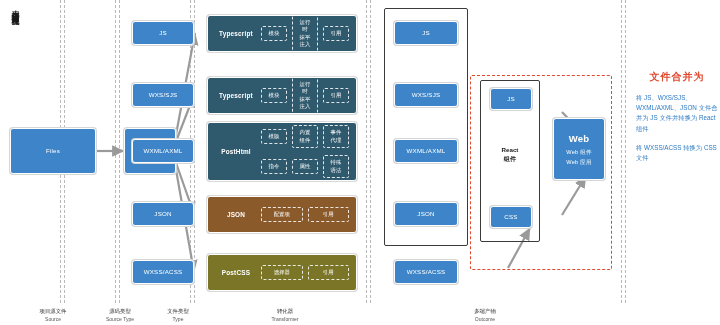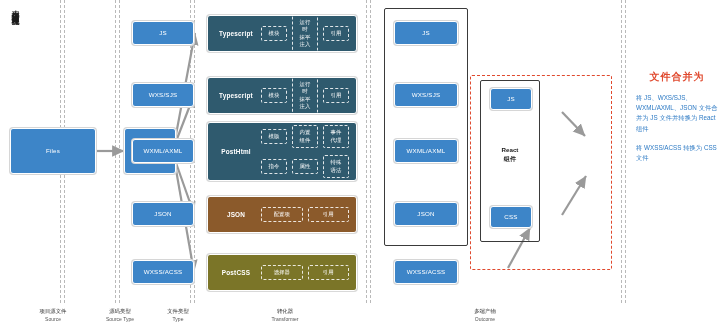--- a/index.html
+++ b/index.html
@@ -227,20 +227,25 @@
   <div class="group" style="left:480px;top:80px;width:60px;height:162px;"></div>
   <div class="group-label" style="left:480px;top:145px;width:60px;">React<br>组件</div>
 
   <div class="node" style="left:490px;top:88px;width:42px;height:22px;">
     <span>JS</span>
   </div>
   <div class="node" style="left:490px;top:206px;width:42px;height:22px;">
     <span>CSS</span>
   </div>
 
+  <div class="node big" style="left:553px;top:118px;width:52px;height:62px;">
+    <span>Web</span>
+    <span class="sub">Web 组件</span>
+    <span class="sub">Web 应用</span>
+  </div>
 
   <div class="legend">
     <h4>文件合并为</h4>
     <p>将 JS、WXS/SJS、WXML/AXML、JSON 文件合并为 JS 文件并转换为 React 组件</p>
     <p>将 WXSS/ACSS 转换为 CSS 文件</p>
   </div>
 
   <div class="axis" style="left:8px;">
     <div>项目源文件</div>
     <div class="en">Source</div>

